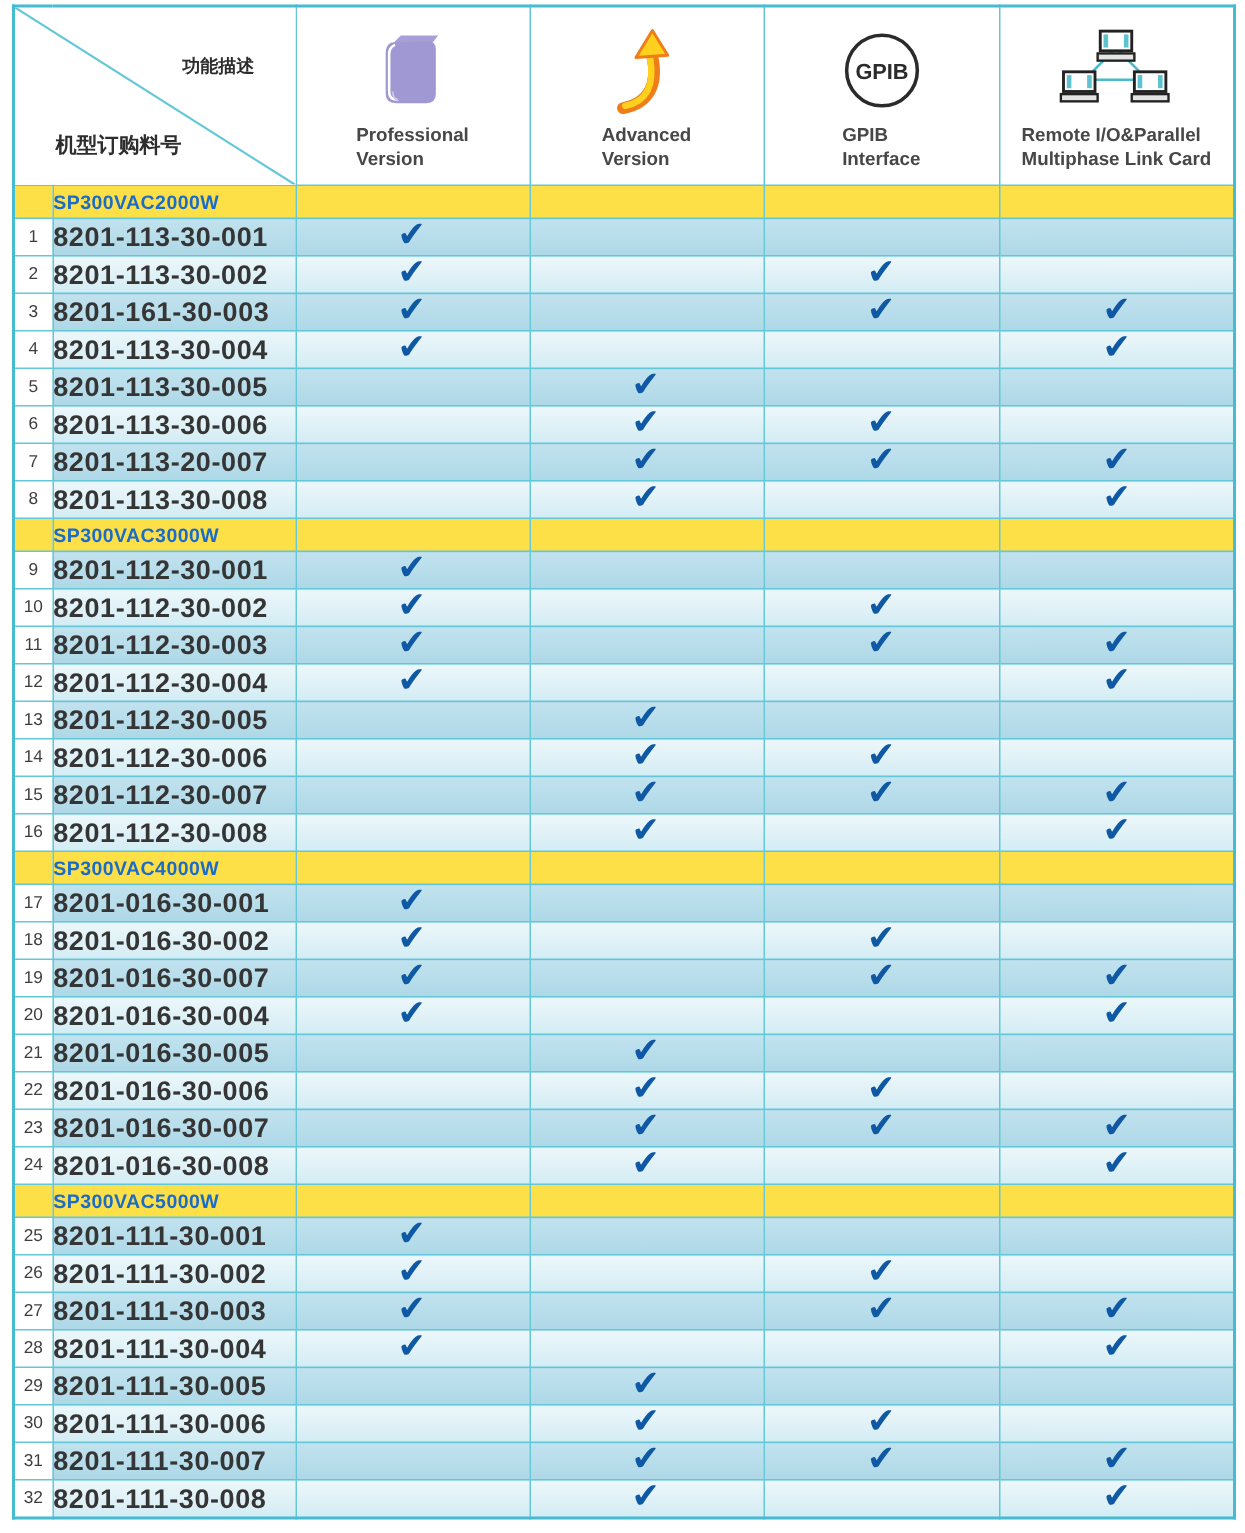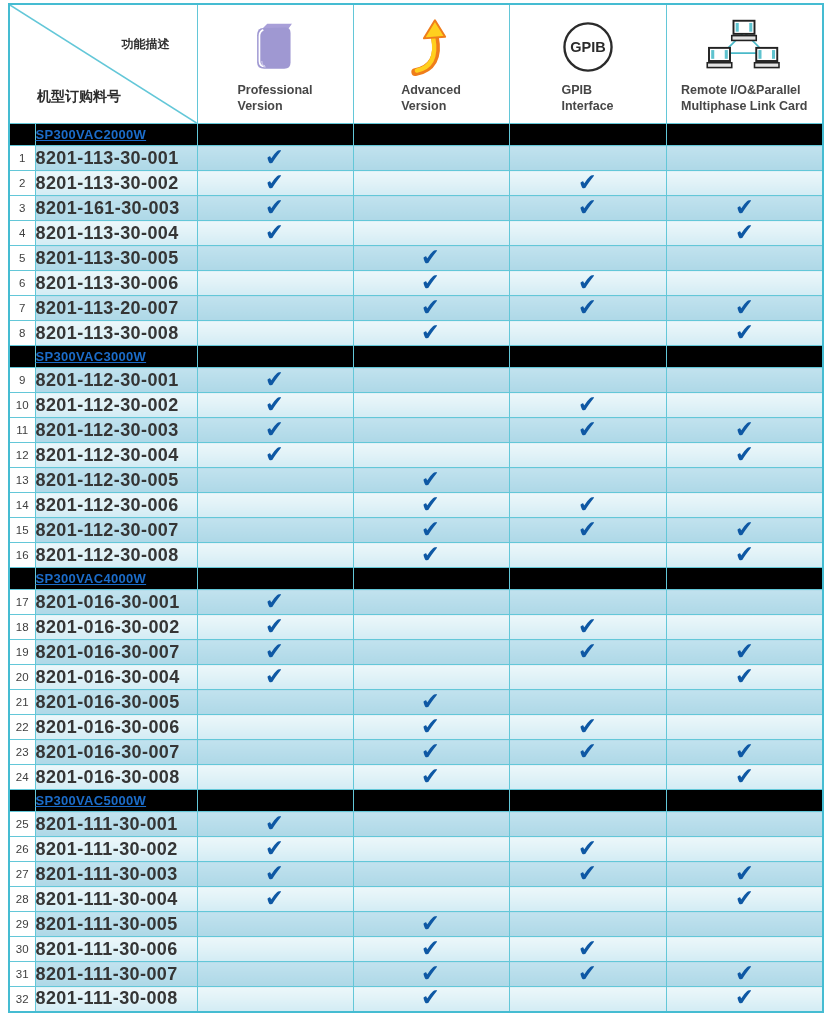--- a/index.html
+++ b/index.html
@@ -17,21 +17,21 @@
   .hicon{flex:0 0 auto;display:flex;align-items:center;justify-content:center;height:66px;}
   .hlabel{font-size:12.5px;line-height:1.3;color:#474747;text-align:left;}
 
   .diag-cell{position:relative;background:#ffffff;}
   .diagline{position:absolute;left:0;top:0;width:100%;height:100%;display:block;}
   .diag-top{position:absolute;top:31px;right:27px;font-weight:bold;font-size:12px;color:#2d2d2d;}
   .diag-bottom{position:absolute;bottom:17px;left:27px;font-weight:bold;font-size:14px;color:#2d2d2d;}
 
   
   tr.section-row{height:22px;}
-  tr.section-row td{background:#000000;text-decoration:underline;}
+  tr.section-row td{background:#fde047;}
   .model-cell{font-weight:bold;font-size:13px;color:var(--model-blue,#1b6cc9);
     padding-left:10px;letter-spacing:0.3px;}
   tr.data-row{height:25px;}
   .num-cell{background:#ffffff;text-align:center;font-size:11.5px;color:#3e3e3e;}
   .part-cell{font-weight:bold;font-size:18px;color:#353535;padding-left:11px;letter-spacing:0.4px;}
   tr.data-row.dark td.tone{background-image:linear-gradient(180deg,#c1e2ee,#aed8e7);}
   tr.data-row.light td.tone{background-image:linear-gradient(180deg,#ecf7fa,#d3ecf4);}
   .feat-cell{text-align:center;vertical-align:middle;}
   .check{display:inline-block;font-size:23px;line-height:1;color:var(--check-blue,#0e58a4);
     transform:rotate(-3deg) translateY(-1px);}

